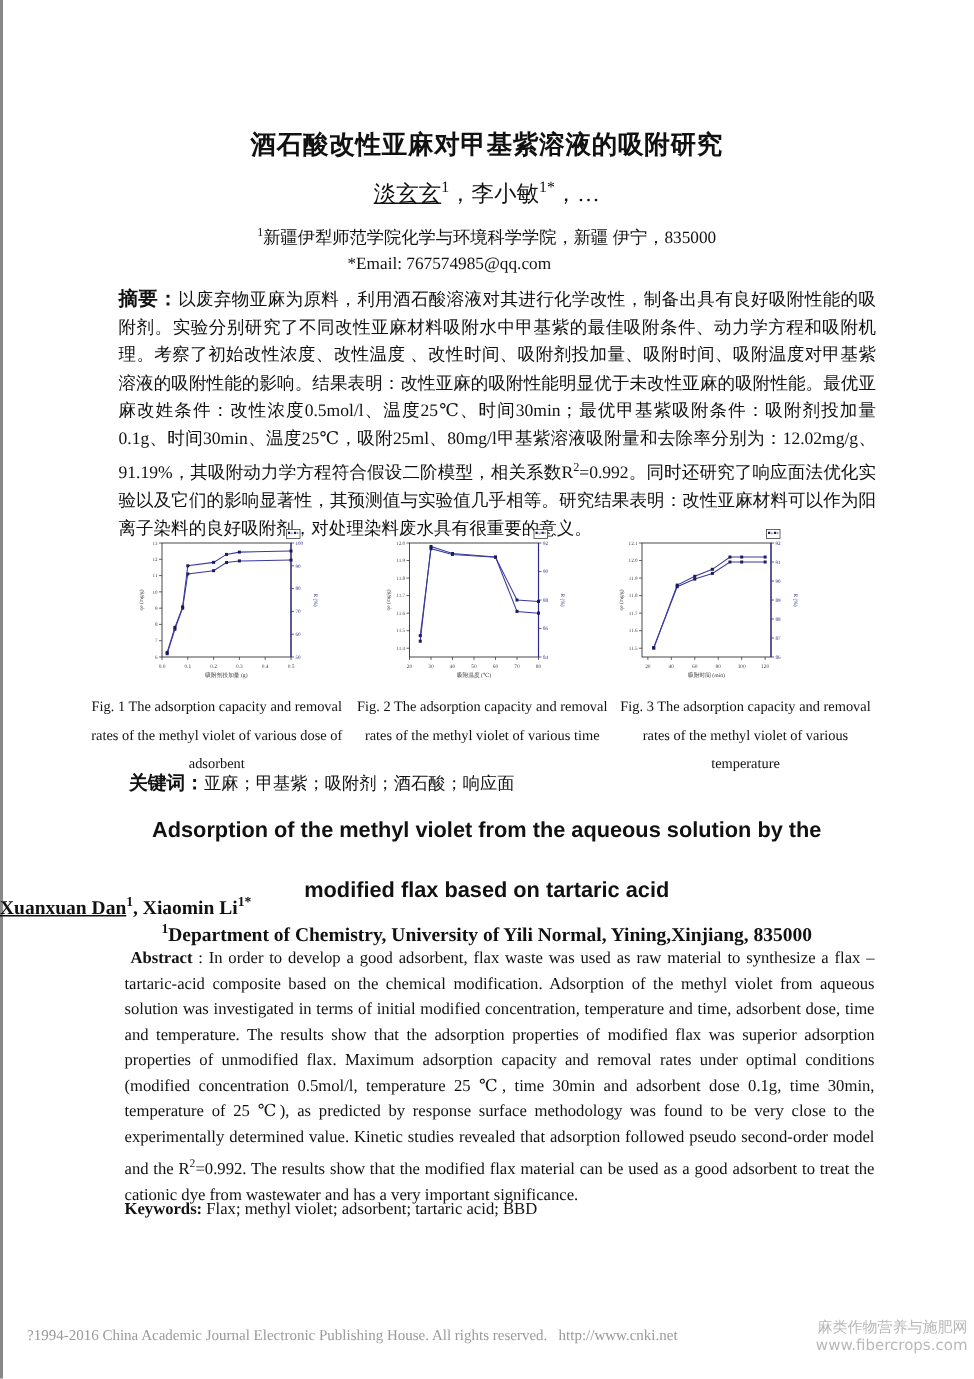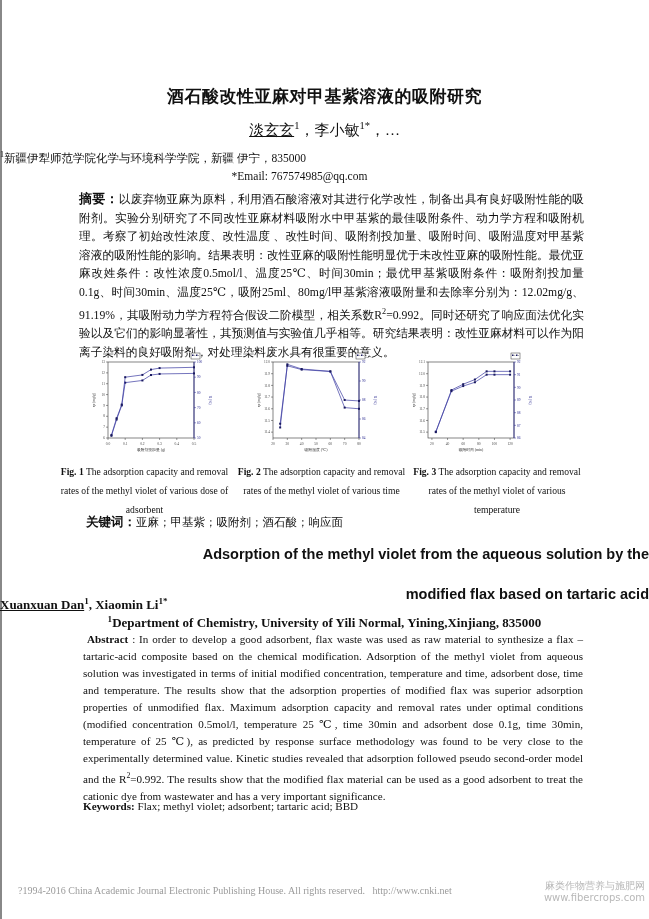--- a/index.html
+++ b/index.html
@@ -1,31 +1,31 @@
 <!DOCTYPE html>
 <html><head>
 <meta charset="utf-8">
 <style>
   html,body{margin:0;padding:0;background:#fff;}
   body{width:649px;height:919px;position:relative;overflow:hidden;font-family:"Liberation Serif","DejaVu Serif",serif;color:#111;}
   .border-left{position:absolute;left:0;top:0;width:2px;height:919px;background:#888;}
   .cn-title{position:absolute;top:85px;left:0;width:649px;text-align:center;font-family:"DejaVu Sans",sans-serif;font-weight:bold;font-size:17px;letter-spacing:0.5px;}
   .cn-authors{position:absolute;top:120px;left:0;width:649px;text-align:center;font-size:15px;}
   .cn-authors .u{text-decoration:underline;margin-top:20px;}
-  .cn-aff{position:absolute;top:150px;left:0;width:649px;font-size:11.5px;}
+  .cn-aff{position:absolute;top:150px;left:0;width:649px;text-align:center;font-size:11.5px;}
   .cn-email{position:absolute;top:170px;left:0;width:599px;text-align:center;font-size:11.5px;}
   .cn-abstract{position:absolute;top:191px;left:79px;width:505px;font-size:11.7px;line-height:18.6px;text-align:justify;}
   .cn-abstract b{font-family:Liberation Mono, monospace;font-size:13px;}
   .fig{position:absolute;top:352px;width:140px;height:105px;}
   .fig svg{width:140px;height:105px;display:block;}
   .cap{position:absolute;top:462px;font-size:9.6px;line-height:19px;text-align:center;}
-  .cap b{font-weight:bold;}
+  .cap b{font-weight:normal;}
   .cn-kw{position:absolute;top:514px;left:86px;font-size:11.5px;}
   .cn-kw b{font-family:"DejaVu Sans",sans-serif;font-size:12.5px;}
-  .en-title{position:absolute;top:538px;left:0;width:649px;text-align:right;font-family:"Liberation Sans",sans-serif;font-weight:bold;font-size:14.5px;line-height:32px;}
+  .en-title{position:absolute;top:538px;left:0;width:649px;text-align:center;font-family:"Liberation Sans",sans-serif;font-weight:bold;font-size:14.5px;line-height:32px;}
   .en-authors{position:absolute;top:596px;left:0;width:649px;text-align:left;font-weight:bold;font-size:13px;}
   .en-authors .u{text-decoration:underline;}
   .en-aff{position:absolute;top:614px;left:0;width:649px;text-align:center;font-weight:bold;font-size:13px;}
   .en-abstract{position:absolute;top:631px;left:83px;width:500px;font-size:11.1px;line-height:17px;text-align:justify;}
   .en-abstract .indent{padding-left:4px;}
   .en-kw{position:absolute;top:800px;left:83px;font-size:11.1px;}
   .footer{position:absolute;top:885px;left:18px;font-size:10px;color:#9a9a9a;white-space:nowrap;}
   .watermark{position:absolute;top:880px;left:540px;font-family:"DejaVu Sans",sans-serif;font-size:10px;color:#b8b8b8;line-height:12px;text-align:right;width:105px;}
   sup{font-size:70%;}
 </style>

